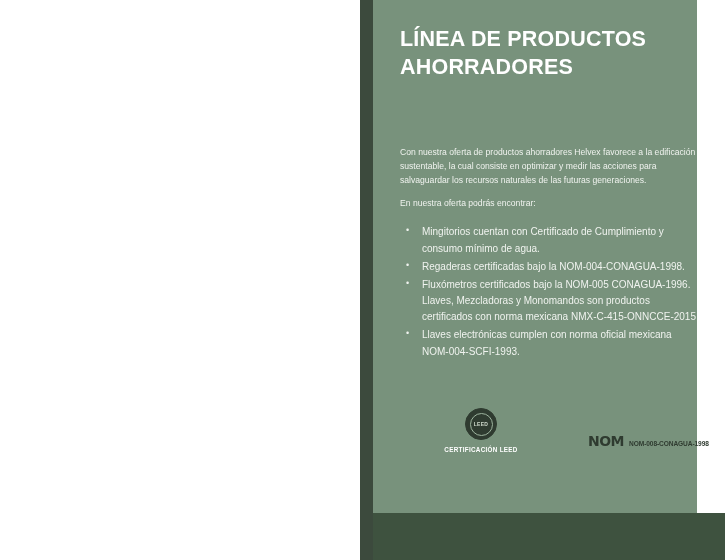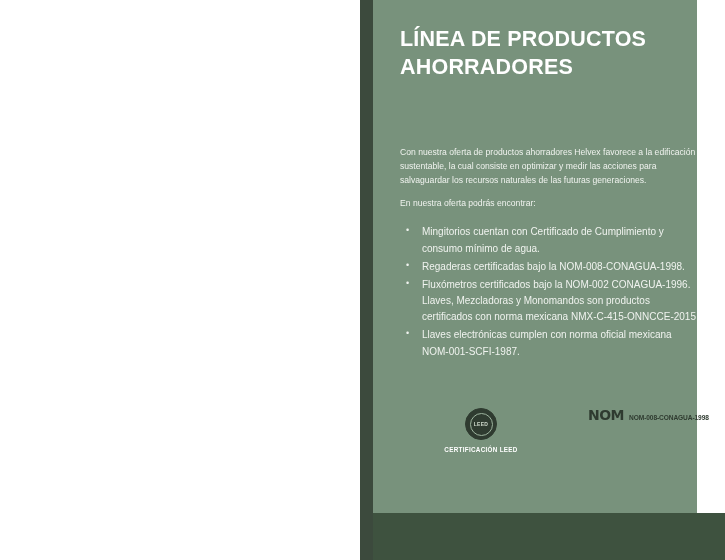--- a/index.html
+++ b/index.html
@@ -145,21 +145,21 @@
   .leed-label {
     margin-top: 6px;
     color: #ffffff;
     font-size: 6.3px;
     font-weight: bold;
     letter-spacing: 0.3px;
   }
   .nom {
     position: absolute;
     left: 215px;
-    top: 8px;
+    top: 34px;
     display: flex;
     align-items: flex-end;
   }
   .nom-mark {
     color: #2f3b30;
     font-size: 14px;
     font-weight: bold;
     font-family: "DejaVu Sans", sans-serif;
     letter-spacing: -0.5px;
     line-height: 1;
@@ -182,23 +182,23 @@
   <div class="spine"></div>
 
   <div class="right-panel">
 
     <div class="content">
       <h1 class="title">LÍNEA DE PRODUCTOS AHORRADORES</h1>
       <p class="intro">Con nuestra oferta de productos ahorradores Helvex favorece a la edificación sustentable, la cual consiste en optimizar y medir las acciones para salvaguardar los recursos naturales de las futuras generaciones.</p>
       <p class="sub">En nuestra oferta podrás encontrar:</p>
       <ul class="bullets">
         <li>Mingitorios cuentan con Certificado de Cumplimiento y consumo mínimo de agua.</li>
-        <li>Regaderas certificadas bajo la NOM-008-CONAGUA-1998.</li>
-        <li>Fluxómetros certificados bajo la NOM-002 CONAGUA-1996. Llaves, Mezcladoras y Monomandos son productos certificados con norma mexicana NMX-C-415-ONNCCE-2015</li>
-        <li>Llaves electrónicas cumplen con norma oficial mexicana NOM-001-SCFI-1987.</li>
+        <li>Regaderas certificadas bajo la NOM-004-CONAGUA-1998.</li>
+        <li>Fluxómetros certificados bajo la NOM-005 CONAGUA-1996. Llaves, Mezcladoras y Monomandos son productos certificados con norma mexicana NMX-C-415-ONNCCE-2015</li>
+        <li>Llaves electrónicas cumplen con norma oficial mexicana NOM-004-SCFI-1993.</li>
       </ul>
     </div>
 
     <div class="badges">
       <div class="leed">
         <div class="leed-seal">
           <div class="inner">LEED</div>
         </div>
         <div class="leed-label">CERTIFICACIÓN LEED</div>
       </div>

